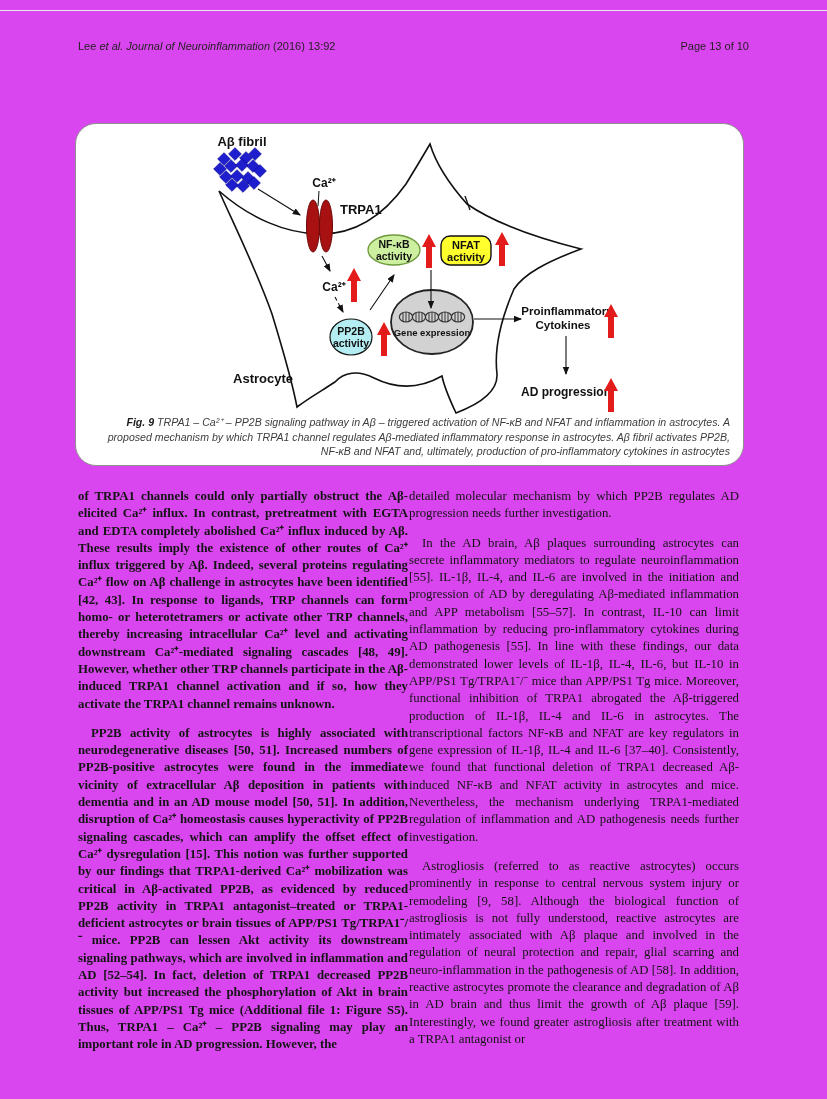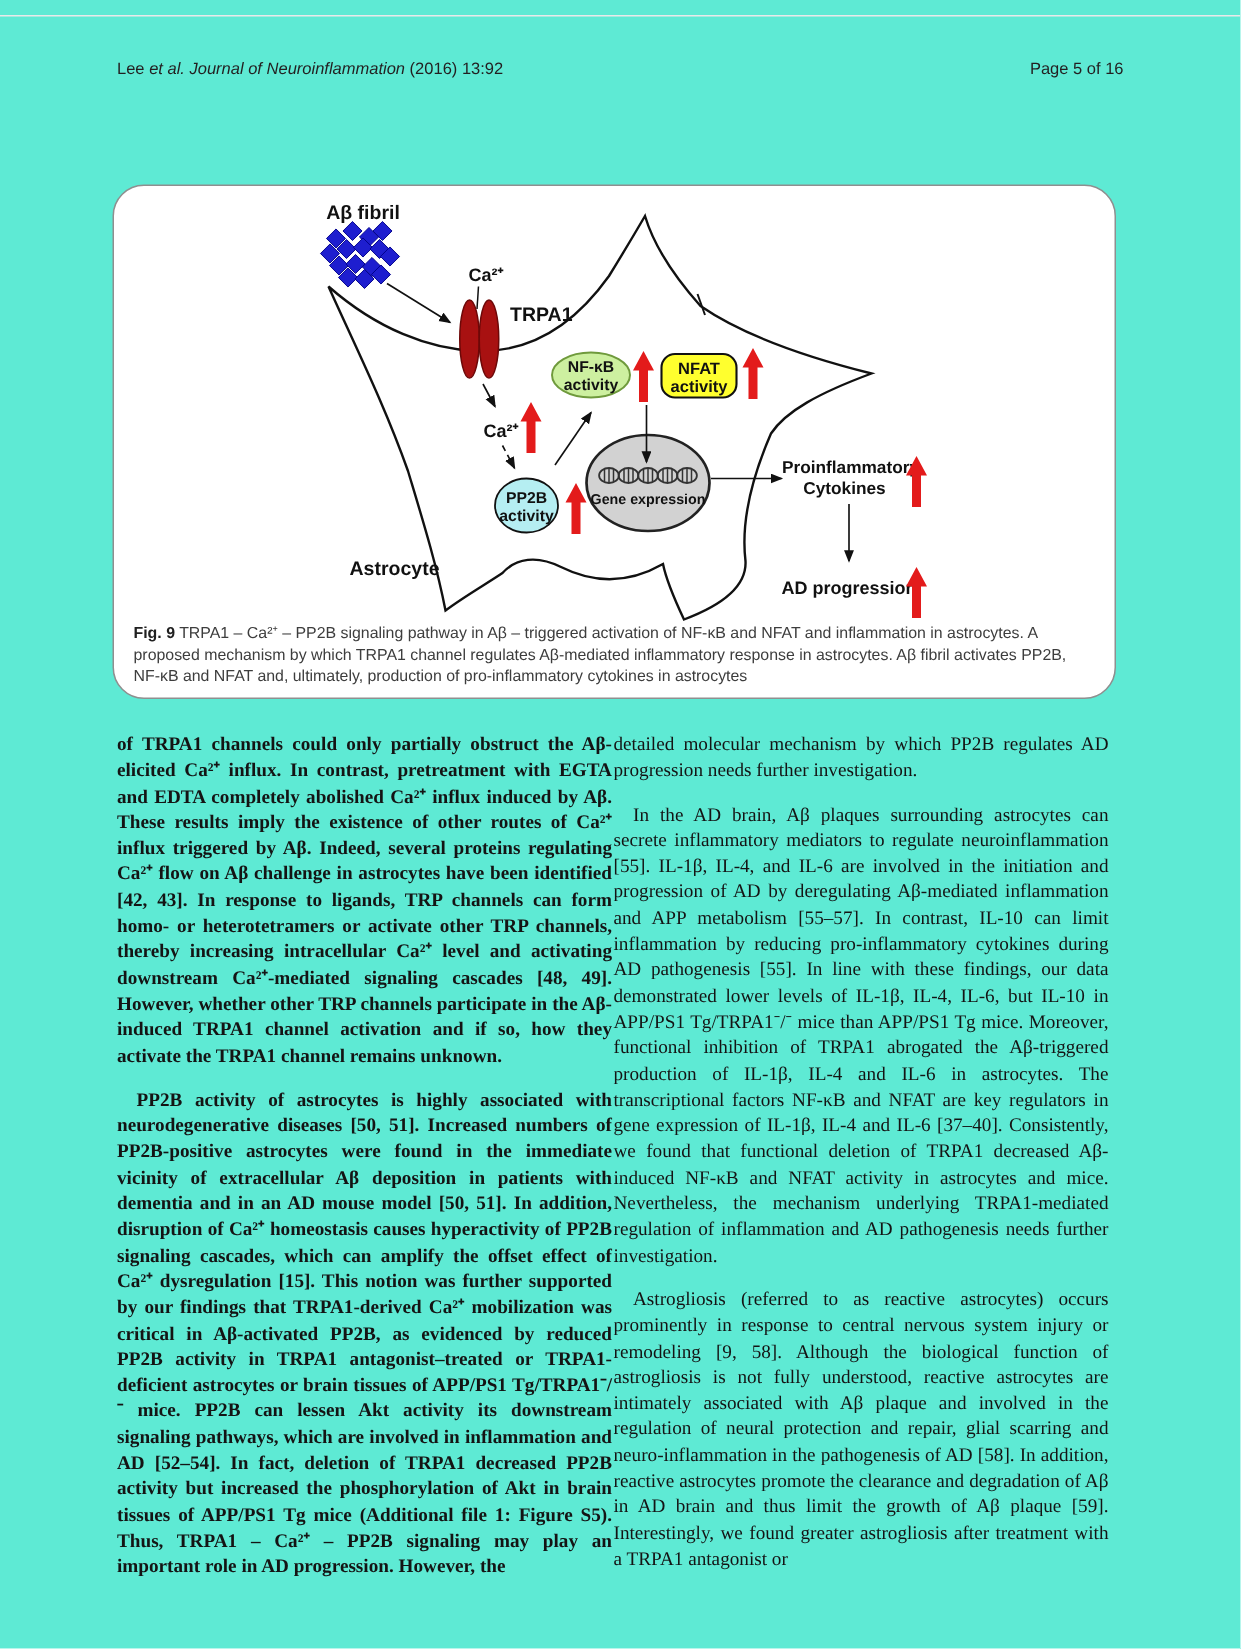--- a/index.html
+++ b/index.html
@@ -1,44 +1,44 @@
 <!DOCTYPE html>
 <html><head>
 <meta charset="utf-8">
 <style>
   html,body{margin:0;padding:0;background:#ffffff;}
-  .page{position:relative;width:827px;height:1099px;background:#5eead4;overflow:hidden;
+  .page{position:relative;width:827px;height:1099px;background:#d946ef;overflow:hidden;
         font-family:"Liberation Serif",serif;color:#141414;}
   .toprule{position:absolute;left:0;top:10px;width:827px;height:1px;background:#e9e9e9;}
   .header{position:absolute;left:78px;right:78px;top:40px;display:flex;justify-content:space-between;
           font-family:"Liberation Sans",sans-serif;font-size:11px;color:#231f20;}
   .header .it{font-style:italic;}
   .figure-box{position:absolute;left:75px;top:123px;width:669px;height:343px;
               border:1px solid #8f8f8f;border-radius:21px;background:#fff;box-sizing:border-box;}
   .figure-box svg{display:block;}
   .fig-caption{padding:1px 13px 0 13px;font-family:"Liberation Sans",sans-serif;
-               font-size:10.6px;line-height:14.6px;color:#3d3d3d;text-align:left;}
+               font-size:10.6px;line-height:14.6px;color:#3d3d3d;text-align:right;font-style:italic;}
   .fig-caption .cap-label{font-weight:bold;color:#202020;}
   .col{position:absolute;top:488px;width:330px;text-align:justify;
        font-size:12.8px;line-height:17.3px;}
   .col-left{left:78px;font-weight:bold;}
   .col-right{left:409px;}
   .col p{margin:0;}
   .col p.indent{text-indent:13px;margin-top:12px;}
   svg text{font-family:"Liberation Sans",sans-serif;font-weight:bold;fill:#111;}
 </style>
 </head>
 <body>
 
 <div class="page">
   <div class="toprule"></div>
 
   <div class="header">
     <div><span>Lee </span><span class="it">et al. Journal of Neuroinflammation</span><span> (2016) 13:92</span></div>
-    <div>Page 5 of 16</div>
+    <div>Page 13 of 10</div>
   </div>
 
   <div class="figure-box">
     <svg width="669" height="290" viewBox="0 0 669 290">
       <defs>
         <marker id="ah" markerWidth="9" markerHeight="8" refX="6.5" refY="3" orient="auto">
           <path d="M0,0 L7.5,3 L0,6 Z" fill="#111"></path>
         </marker>
         <path id="rarr" d="M7,0 L14,13 L10,13 L10,34 L4,34 L4,13 L0,13 Z"></path>
         <g id="dna">

